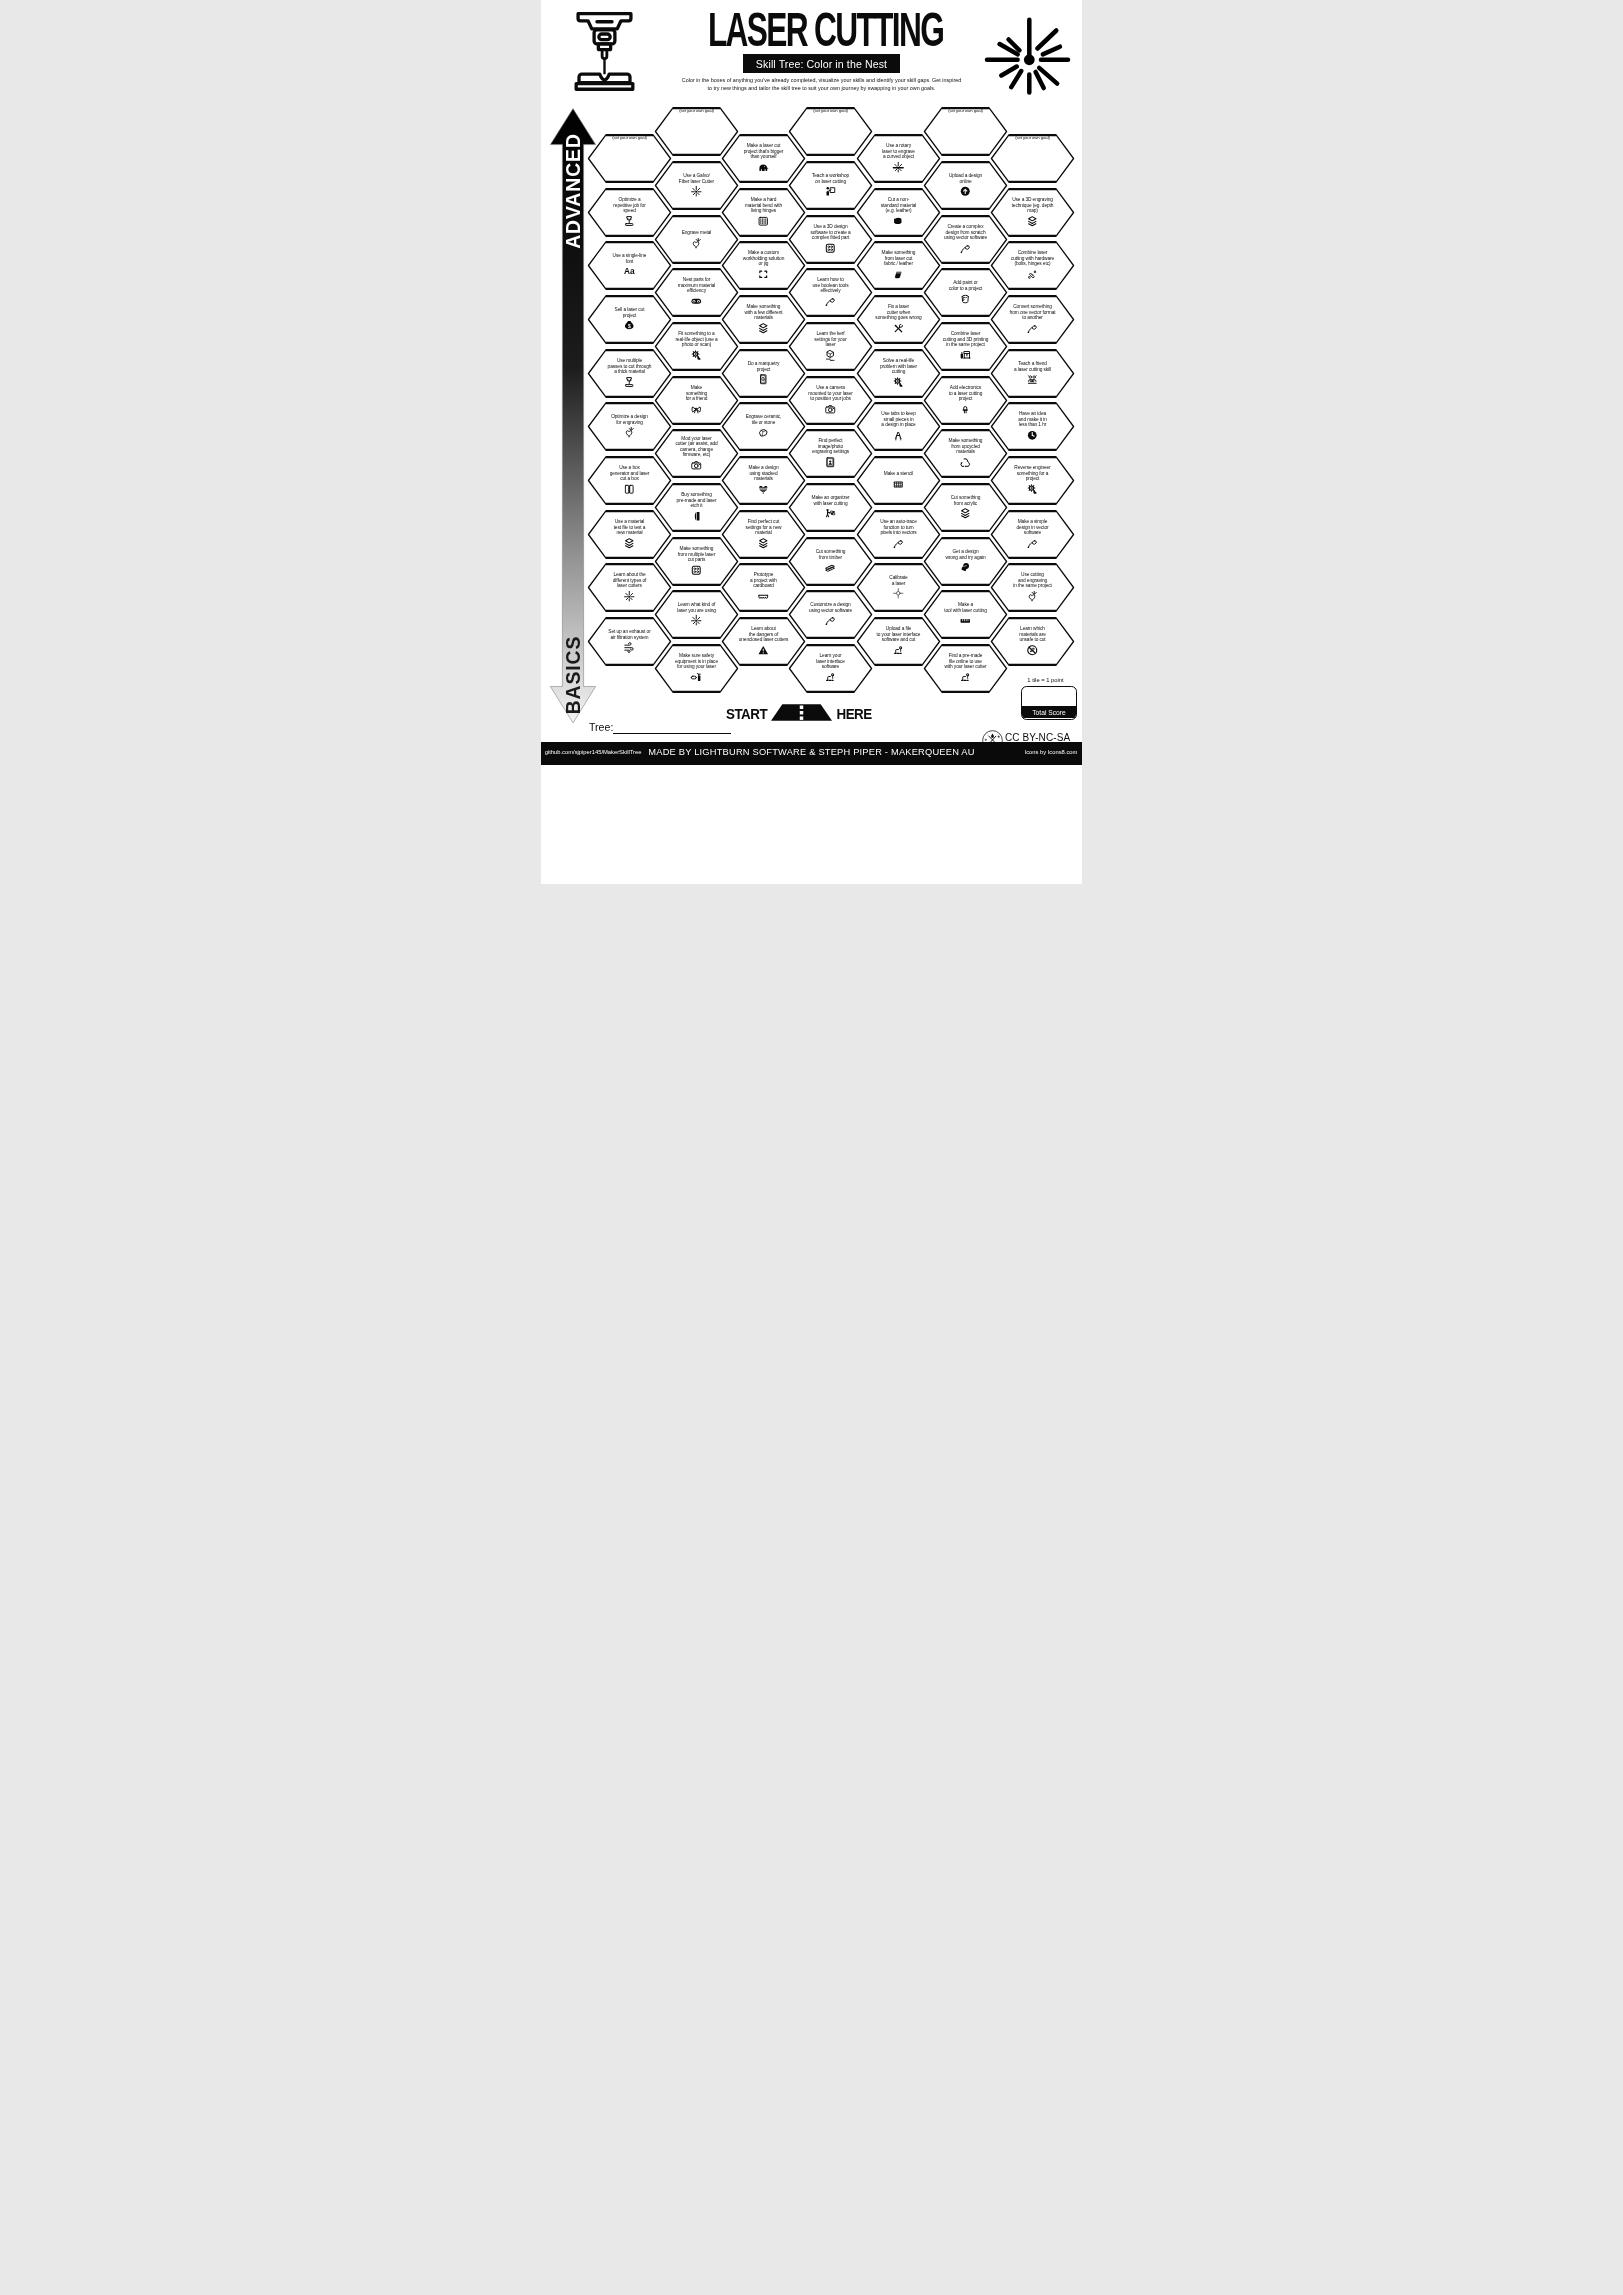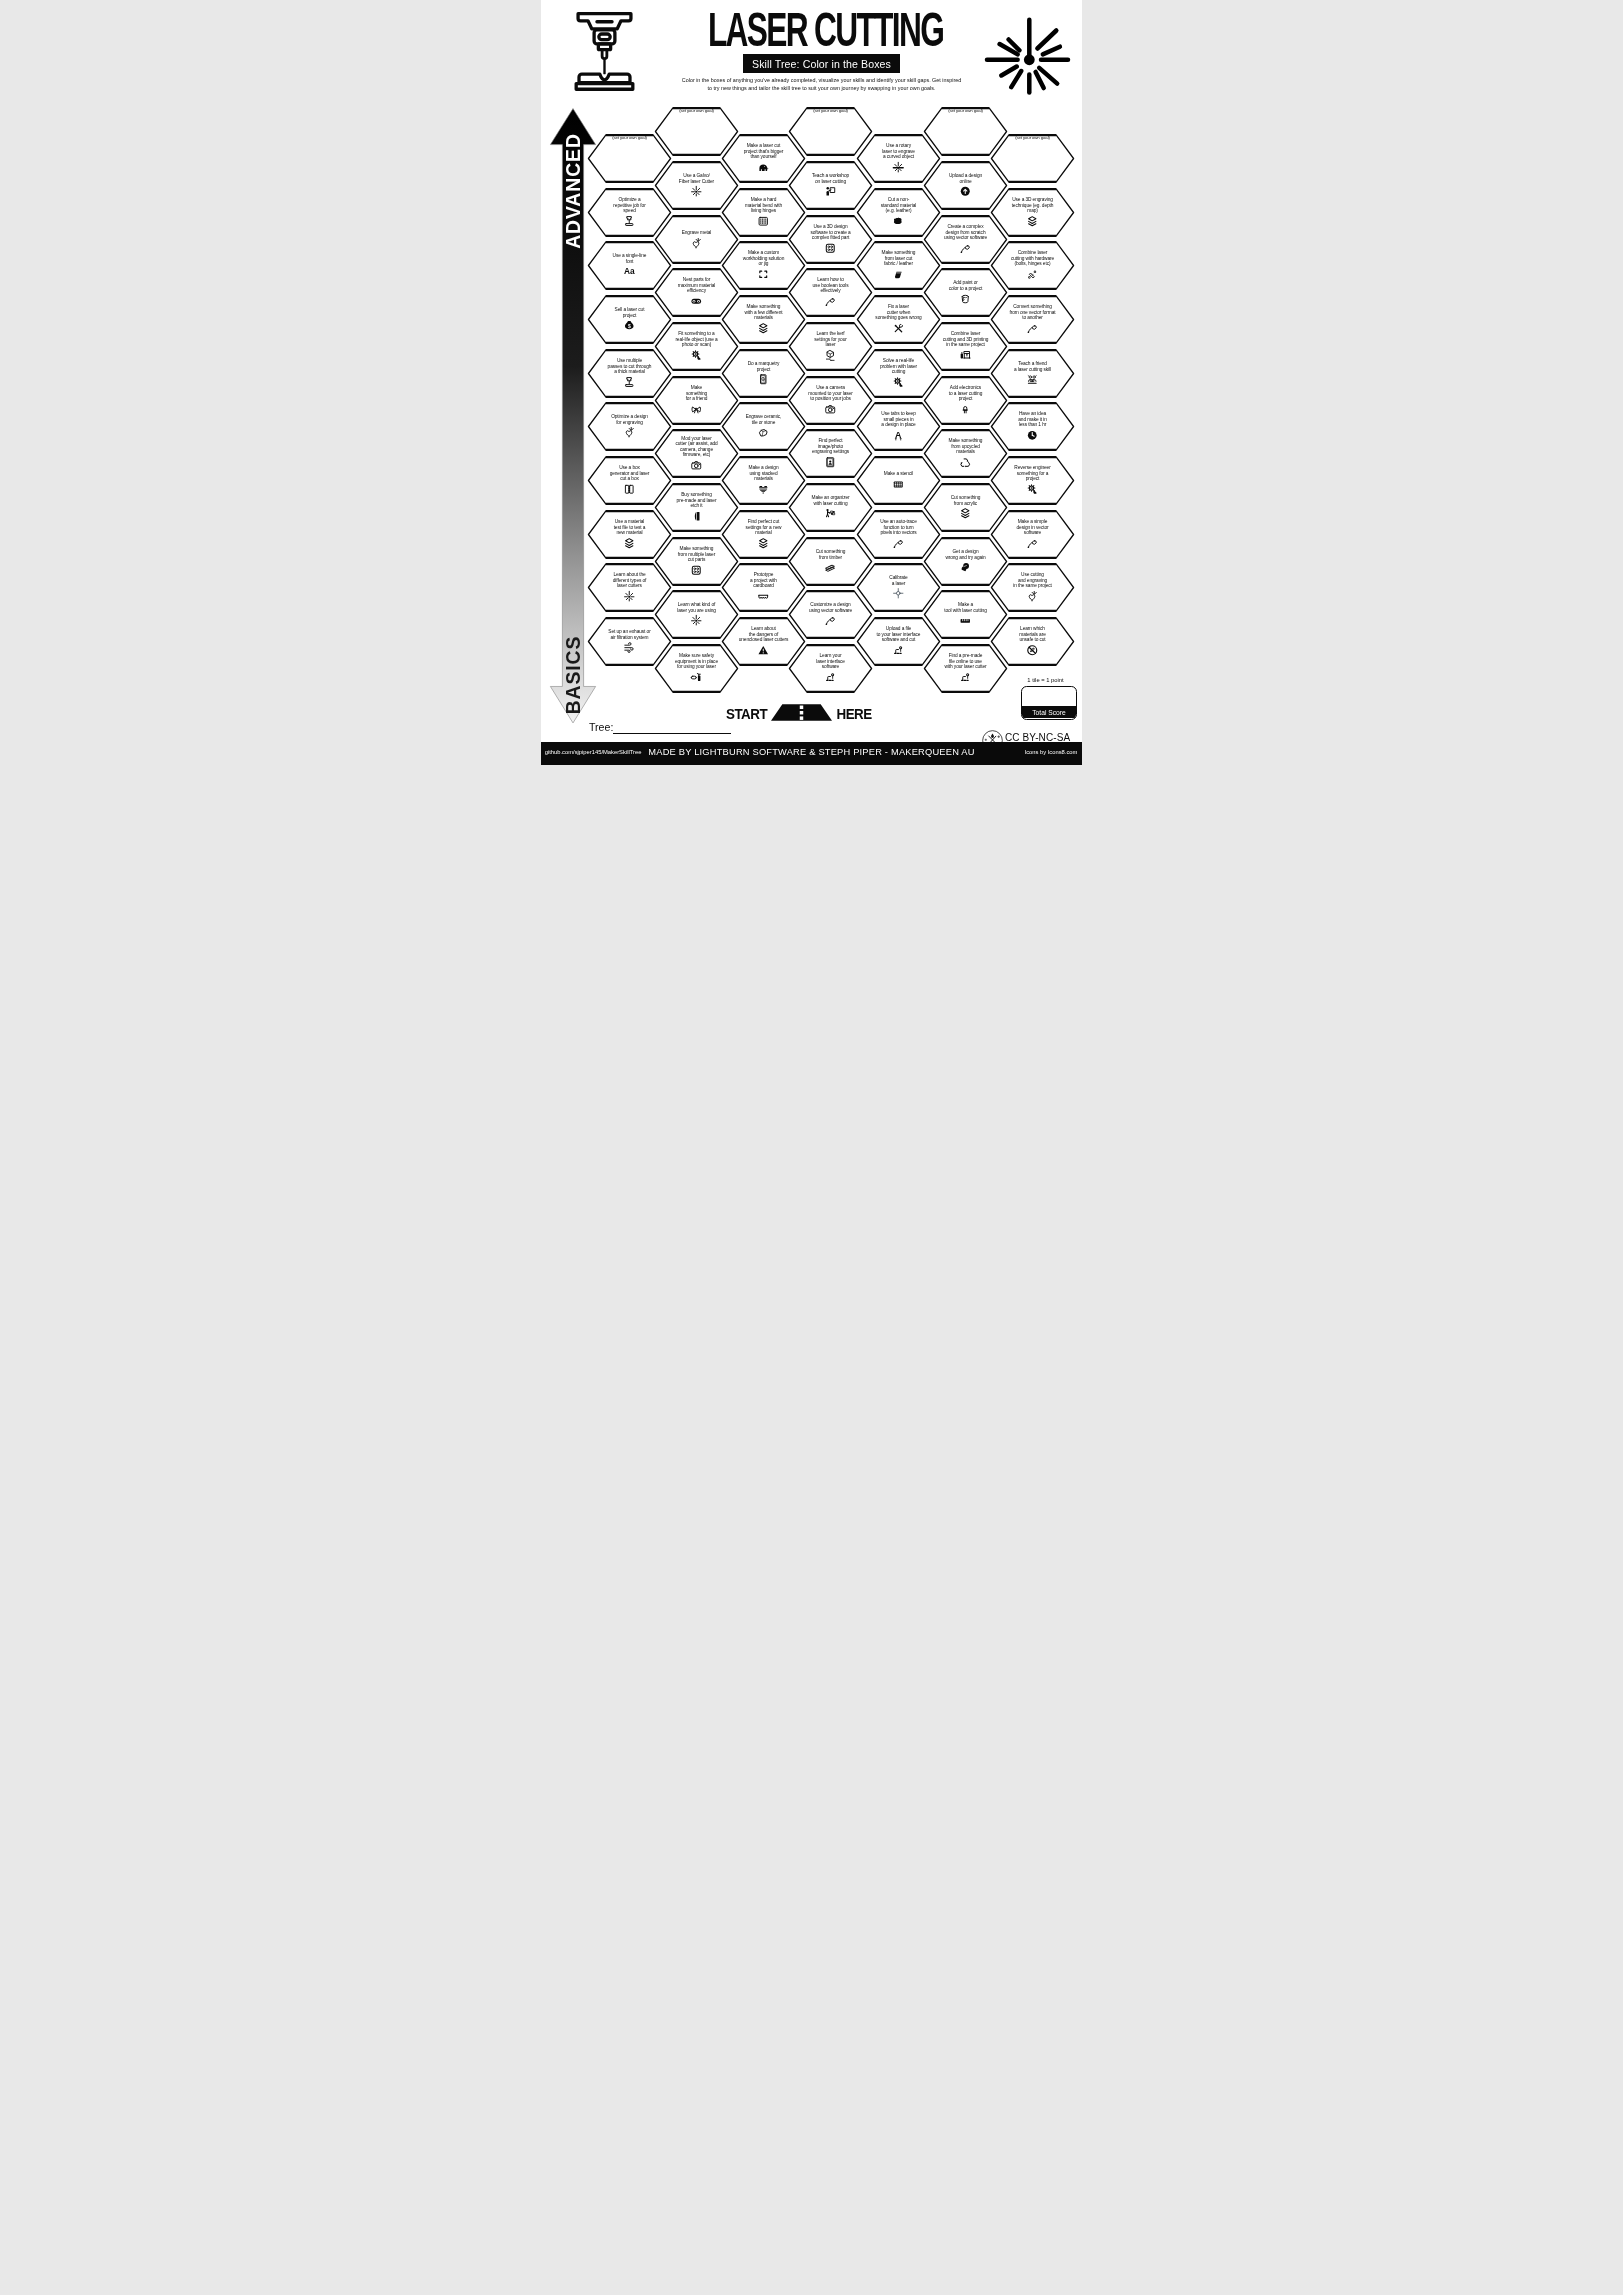--- a/index.html
+++ b/index.html
@@ -1,16 +1,16 @@
 <!DOCTYPE html>
 <html style="font-size:7.4px"><head>
 <meta charset="utf-8">
 <style>
   html,body{margin:0;padding:0;background:#e8e8e8}
-  #page{position:relative;width:541px;height:765px;background:#ffffff;margin:0 auto;
+  #page{position:relative;width:541px;height:884px;background:#ffffff;margin:0 auto;
         font-family:"Liberation Sans","DejaVu Sans",sans-serif;overflow:hidden}
   
   .title{position:absolute;left:118px;top:8.3px;width:333px;text-align:center;
          font-weight:800;font-size:36px;letter-spacing:-1.9px;line-height:.95;color:#0b0b0b;
          transform:scale(.88,1.32);transform-origin:center top;white-space:nowrap}
   .subtitle{position:absolute;left:202px;top:54px;width:157px;height:19px;background:#0b0b0b;
             color:#fff;display:flex;align-items:center;justify-content:center;
             font-size:10.6px;font-weight:400;letter-spacing:0.1px}
   .desc{position:absolute;left:117px;top:76px;width:327px;text-align:center;
         font-size:5.4px;line-height:1.55;color:#111}
@@ -79,21 +79,21 @@
       <line x1="164" y1="30" x2="122" y2="70"></line>
       <line x1="172" y1="66" x2="134" y2="83"></line>
       <line x1="166" y1="148" x2="126" y2="113"></line>
       <line x1="136" y1="158" x2="118" y2="122"></line>
       <line x1="104" y1="168" x2="104" y2="128"></line>
       <line x1="64" y1="156" x2="86" y2="120"></line>
       <line x1="42" y1="130" x2="76" y2="110"></line>
     </svg>
   </div>
   <div class="title">LASER CUTTING</div>
-  <div class="subtitle">Skill Tree: Color in the Boxes</div>
+  <div class="subtitle">Skill Tree: Color in the Nest</div>
   <div class="desc">
     <div>Color in the boxes of anything you've already completed, visualize your skills and identify your skill gaps.  Get inspired</div>
     <div>to try new things and tailor the skill tree to suit your own journey by swapping in your own goals.</div>
   </div>
 
   <div id="axis-arrow">
     <svg width="48" height="616" viewBox="0 0 104 1332">
       <defs>
         <linearGradient id="axg" x1="0" y1="0" x2="0" y2="1">
           <stop offset="0" stop-color="#000"></stop>

